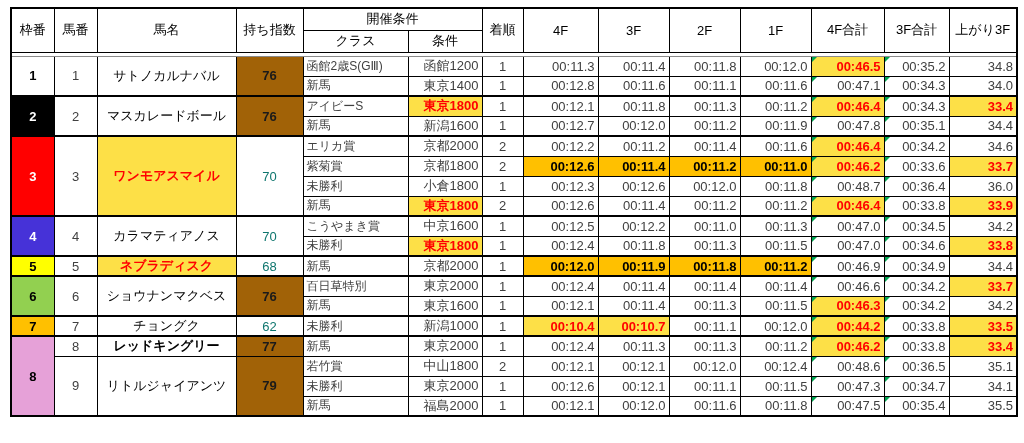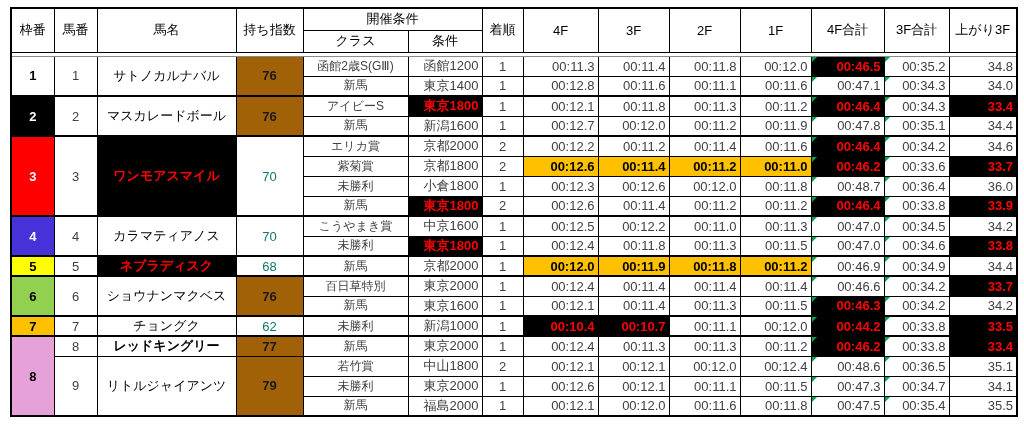--- a/index.html
+++ b/index.html
@@ -11,25 +11,25 @@
   thead th{font-weight:400;color:#000;text-align:center;padding:0 1px;height:22px;background:#fff;}
   tr.sep td{height:4px;padding:0;border-top:1px solid #8a8a8a;border-bottom:1px solid #8a8a8a;
         border-left:none;border-right:none;background:#fff;}
   tr.gs td{border-top:2px solid #000;}
   .waku{text-align:center;font-weight:700;}
   .uma{text-align:center;color:#404040;}
   .name{text-align:center;color:#000;margin-top:14px;}
   .bold{font-weight:700;}
   .idx{text-align:center;color:#0f766e;}
   .idx.pink{background:#a16207;font-weight:700;color:#1a1a1a;}
-  .cls{text-align:center;color:#404040;font-size:12px;}
+  .cls{color:#404040;font-size:12px;}
   .cond{text-align:right;color:#404040;}
   .fin{text-align:center;color:#404040;}
   .num{text-align:right;color:#404040;}
-  .hl-y{background:#000000;color:#FF0000;font-weight:700;}
+  .hl-y{background:#fde047;color:#FF0000;font-weight:700;}
   .hl-o{background:#FFC000;color:#000;font-weight:700;}
   .tri{position:relative;}
   .tri::before{content:"";position:absolute;top:0;left:0;width:0;height:0;
         border-top:5px solid #00A550;border-right:5px solid transparent;}
 </style>
 </head>
 <body>
 
 <div class="wrap">
   <table>

